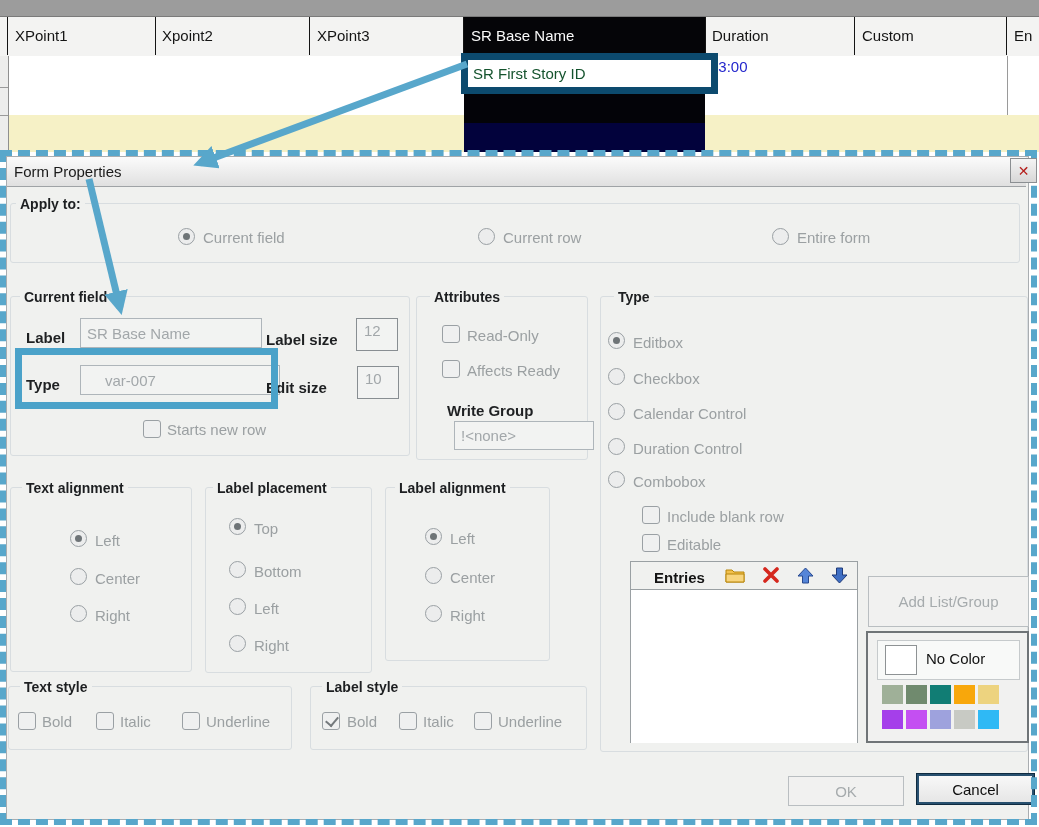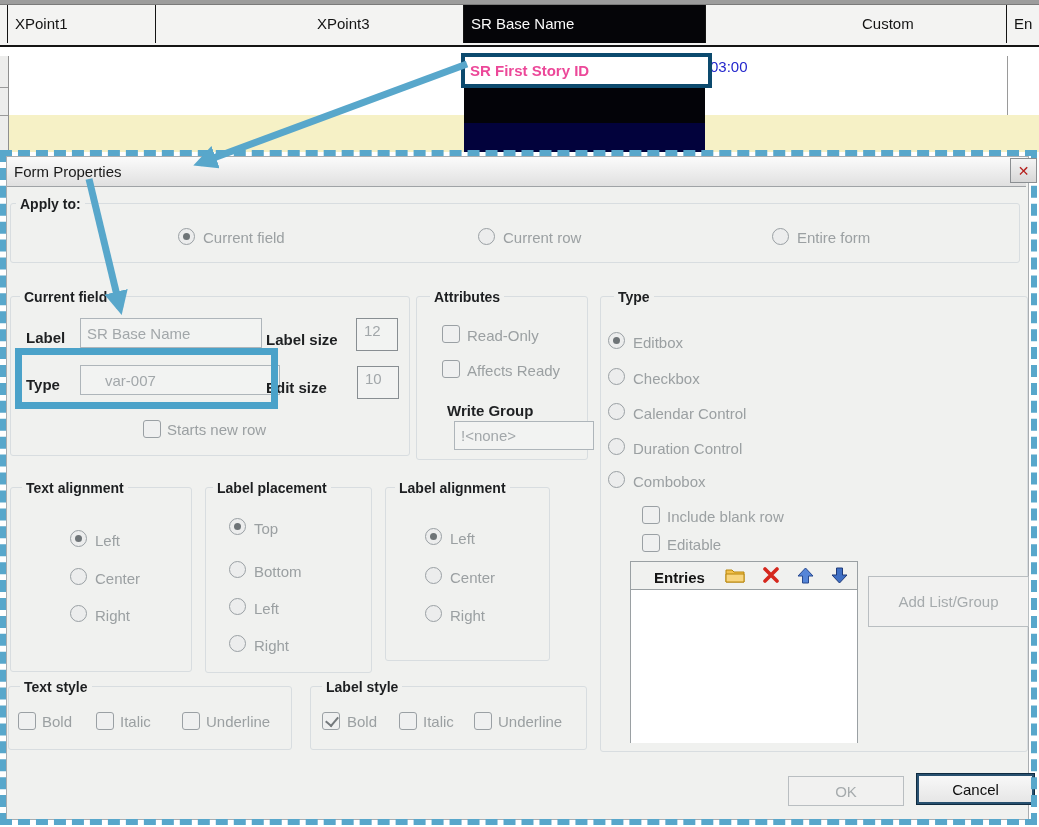--- a/index.html
+++ b/index.html
@@ -11,22 +11,22 @@
   .thead{background:#f3f3f2;border-top:1px solid #7a7a7a;border-bottom:2px solid #141414;}
   .hcell{position:absolute;top:0;height:38px;line-height:38px;padding-left:7px;
          border-right:1px solid #141414;color:#141414;white-space:nowrap;overflow:hidden;}
   .hcell.selcol{background:#050508;color:#fafafa;}
   .databg{background:#ffffff;padding-left:36px;}
   .yellowband{background:#f6f1c6;}
   .gutter{background:#ededec;border-right:1px solid #8f8f8f;}
   .gutsep{background:#9a9a9a;height:1px;}
   .srblack{background:#030308;}
   .srnavy{background:#02023c;}
-  .activecell{background:#fff;border:4px solid #0c4a6e;color:#ec4899;
-              line-height:27px;padding-left:5px;white-space:nowrap;overflow:hidden;font-weight:bold;}
+  .activecell{background:#fff;border:7px solid #0c4a6e;color:#14532d;
+              line-height:27px;padding-left:5px;white-space:nowrap;overflow:hidden;}
   .bluetext{color:#2326cc;white-space:nowrap;}
   .vline{background:#9a9a9a;width:1px;}
   
   .dialogbg{background:#f0f1ef;border:1px solid #a9adb0;}
   .titlebar{background:linear-gradient(#fbfbfb,#e0e0e0);border-bottom:1px solid #9fa3a6;}
   .titletext{color:#1a1a1a;white-space:nowrap;}
   .closebtn{background:linear-gradient(#f4f4f4,#d7d7d7);border:1px solid #8b8f92;
             display:flex;align-items:center;justify-content:center;
             color:#b5201d;font-weight:bold;font-size:14px;cursor:default;}
   .grp{border:1px solid #d8dde0;border-radius:3px;}
@@ -62,25 +62,27 @@
   .nocolortext{color:#121212;white-space:nowrap;}
   svg.arrows{pointer-events:none;}
 </style>
 </head>
 <body>
 
 <div id="screen">
 
   <div class="abs topstrip" style="left:0;top:0;width:1039px;height:16px;"></div>
 
-  <div class="abs thead" style="left:0;top:4px;width:1039px;height:40px;">
+  <div class="abs thead" style="left:0;top:16px;width:1039px;height:40px;">
     <div class="hcell" style="left:0;width:7px;padding-left:0;"></div>
     <div class="hcell" style="left:8px;width:140px;">XPoint1</div>
+    <div class="hcell" style="left:155px;width:147px;">Xpoint2</div>
     <div class="hcell" style="left:310px;width:146px;">XPoint3</div>
     <div class="hcell selcol" style="left:464px;width:234px;">SR Base Name</div>
+    <div class="hcell" style="left:705px;width:142px;">Duration</div>
     <div class="hcell" style="left:855px;width:144px;">Custom</div>
     <div class="hcell" style="left:1007px;width:32px;border-right:none;">En</div>
   </div>
 
   <div class="abs databg" style="left:0;top:56px;width:1039px;height:96px;">
     <div class="abs yellowband" style="left:0;top:59px;width:1039px;height:37px;"></div>
     <div class="abs gutter" style="left:0;top:0;width:8px;height:96px;">
       <div class="abs gutsep" style="left:0;top:31px;width:8px;"></div>
       <div class="abs gutsep" style="left:0;top:59px;width:8px;"></div>
     </div>
@@ -169,20 +171,36 @@
     <div class="abs" style="left:200px;top:5px;width:17px;height:17px;">
       <svg width="17" height="17" viewBox="0 0 17 17">
         <path d="M8.5 16 L1 8 L5.5 8 L5.5 1 L11.5 1 L11.5 8 L16 8 Z" fill="#3f6fc4" stroke="#1f3a78" stroke-width="1"></path>
       </svg>
     </div>
     <div class="abs entrylist" style="left:0;top:27px;width:226px;height:153px;"></div>
   </div>
 
   <div class="abs btn btn-disabled" style="left:868px;top:576px;width:159px;height:49px;z-index:12;">Add List/Group</div>
 
+  <div class="abs colorpanel" style="left:866px;top:631px;width:159px;height:108px;z-index:12;">
+    <div class="abs nocolorrow" style="left:9px;top:7px;width:141px;height:38px;">
+      <div class="abs whiteswatch" style="left:7px;top:4px;width:30px;height:28px;"></div>
+      <div class="abs nocolortext" style="left:48px;top:9px;">No Color</div>
+    </div>
+    <div class="abs swatch" style="left: 14px; top: 52px; background: rgb(159, 176, 152);"></div>
+    <div class="abs swatch" style="left: 38px; top: 52px; background: rgb(112, 138, 110);"></div>
+    <div class="abs swatch" style="left: 62px; top: 52px; background: rgb(17, 125, 116);"></div>
+    <div class="abs swatch" style="left: 86px; top: 52px; background: rgb(248, 167, 11);"></div>
+    <div class="abs swatch" style="left: 110px; top: 52px; background: rgb(237, 211, 127);"></div>
+    <div class="abs swatch" style="left: 14px; top: 77px; background: rgb(165, 63, 234);"></div>
+    <div class="abs swatch" style="left: 38px; top: 77px; background: rgb(196, 79, 242);"></div>
+    <div class="abs swatch" style="left: 62px; top: 77px; background: rgb(158, 162, 221);"></div>
+    <div class="abs swatch" style="left: 86px; top: 77px; background: rgb(200, 202, 196);"></div>
+    <div class="abs swatch" style="left: 110px; top: 77px; background: rgb(47, 185, 245);"></div>
+  </div>
 
   <div class="abs grp" style="left:10px;top:487px;width:180px;height:183px;z-index:11;"></div>
   <div class="abs grpcap" style="left:22px;top:480px;z-index:12;">Text alignment</div>
   <div class="abs radio sel" style="left:70px;top:530px;z-index:12;"></div>
   <div class="abs glabel" style="left:95px;top:532px;z-index:12;">Left</div>
   <div class="abs radio" style="left:70px;top:568px;z-index:12;"></div>
   <div class="abs glabel" style="left:95px;top:570px;z-index:12;">Center</div>
   <div class="abs radio" style="left:70px;top:605px;z-index:12;"></div>
   <div class="abs glabel" style="left:95px;top:607px;z-index:12;">Right</div>
 

